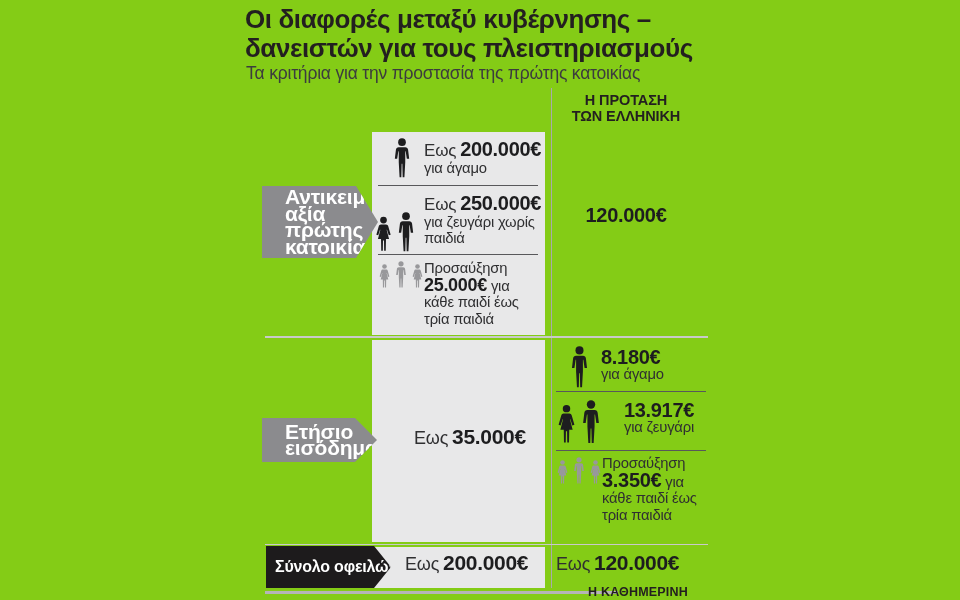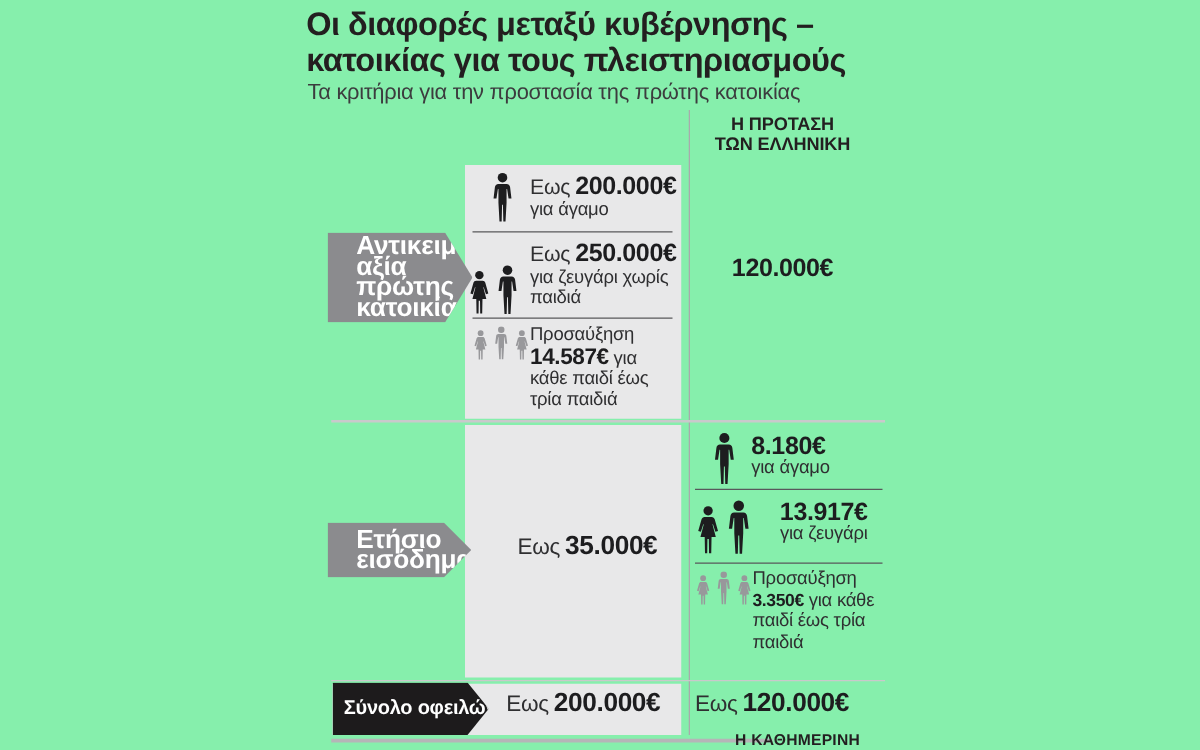--- a/index.html
+++ b/index.html
@@ -1,16 +1,16 @@
 <!DOCTYPE html>
 <html><head>
 <meta charset="utf-8">
 <style>
   html,body{margin:0;padding:0;background:#ffffff;}
-  .stage{position:relative;width:960px;height:600px;background:#86efac;overflow:hidden;
+  .stage{position:relative;width:960px;height:600px;background:#84cc16;overflow:hidden;
          font-family:"Liberation Sans", sans-serif;color:#231f20;}
   .abs{position:absolute;}
 
   
   .title{font-size:26px;font-weight:bold;letter-spacing:-0.4px;line-height:30px;color:#231f20;}
   .subtitle{font-size:17.5px;color:#3c3c3e;letter-spacing:-0.2px;}
 
   
   .colhead{font-size:14.5px;font-weight:bold;text-align:center;line-height:16px;letter-spacing:-0.1px;}
 
@@ -52,21 +52,21 @@
     <g id="woman-sym">
       <circle cx="13" cy="5" r="4.6"></circle>
       <path d="M9.5 11h7c1.5 0 2.6 1 3 2.4L22.8 25l-2.6.8-2.4-7.6h-.5L20.6 31h-4.2l-.3 16h-2.2l-.2-14h-1.4l-.2 14H9.9L9.6 31H5.4L8.7 18.2h-.5L5.8 25.8 3.2 25 6.5 13.4C6.9 12 8 11 9.5 11Z"></path>
     </g>
   </defs>
 </svg>
 
 <div class="stage">
 
   <div class="abs title" style="left:245px;top:4px;">Οι διαφορές μεταξύ κυβέρνησης –</div>
-  <div class="abs title" style="left:245px;top:33px;">κατοικίας για τους πλειστηριασμούς</div>
+  <div class="abs title" style="left:245px;top:33px;">δανειστών για τους πλειστηριασμούς</div>
   <div class="abs subtitle" style="left:246px;top:63px;">Τα κριτήρια για την προστασία της πρώτης κατοικίας</div>
 
   <div class="abs colhead" style="left:551px;top:92px;width:150px;">
     <div>Η ΠΡΟΤΑΣΗ</div>
     <div>ΤΩΝ ΕΛΛΗΝΙΚΗ</div>
   </div>
 
   <div class="abs panel" style="left:372px;top:132px;width:173px;height:203px;"></div>
   <div class="abs panel" style="left:372px;top:340px;width:173px;height:202px;"></div>
   <div class="abs panel" style="left:266px;top:547px;width:279px;height:41px;"></div>
@@ -108,21 +108,21 @@
       </svg>
     <svg width="14" height="27" viewBox="0 0 24 48" fill="#98989b">
         <use href="#man-sym"></use>
       </svg>
     <svg width="13" height="24" viewBox="0 0 26 48" fill="#98989b">
         <use href="#woman-sym"></use>
       </svg>
   </div>
   <div class="abs rowtext" style="left:424px;top:260px;width:114px;">
     <span>Προσαύξηση</span>
-    <span class="mid">14.587€</span>
+    <span class="mid">25.000€</span>
     <span>για κάθε παιδί έως τρία παιδιά</span>
   </div>
 
   <div class="abs amount-lg" style="left:556px;top:204px;width:140px;text-align:center;">120.000€</div>
 
   <div class="abs hdiv-light" style="left:265px;top:336px;width:443px;height:2px;"></div>
 
   <div class="abs arrow" style="left:262px;top:418px;width:115px;height:44px;">
     <div class="txt">Ετήσιο εισόδημα</div>
   </div>
@@ -162,21 +162,21 @@
       </svg>
     <svg width="14" height="27" viewBox="0 0 24 48" fill="#98989b">
         <use href="#man-sym"></use>
       </svg>
     <svg width="13" height="24" viewBox="0 0 26 48" fill="#98989b">
         <use href="#woman-sym"></use>
       </svg>
   </div>
   <div class="abs rowtext" style="left:602px;top:455px;width:102px;">
     <span>Προσαύξηση</span>
-    <span class="mid" style="font-size:14px;">3.350€</span>
+    <span class="mid" style="font-size:20px;">3.350€</span>
     <span>για κάθε παιδί έως τρία παιδιά</span>
   </div>
 
   <div class="abs hdiv-light" style="left:265px;top:544px;width:443px;height:1px;"></div>
 
   <div class="abs arrow-black" style="left:266px;top:546px;width:125px;height:42px;">
     <div class="txt">Σύνολο οφειλών</div>
   </div>
   <div class="abs rowtext" style="left:405px;top:555px;white-space:nowrap;">
     <span class="ews-lg">Εως</span>

